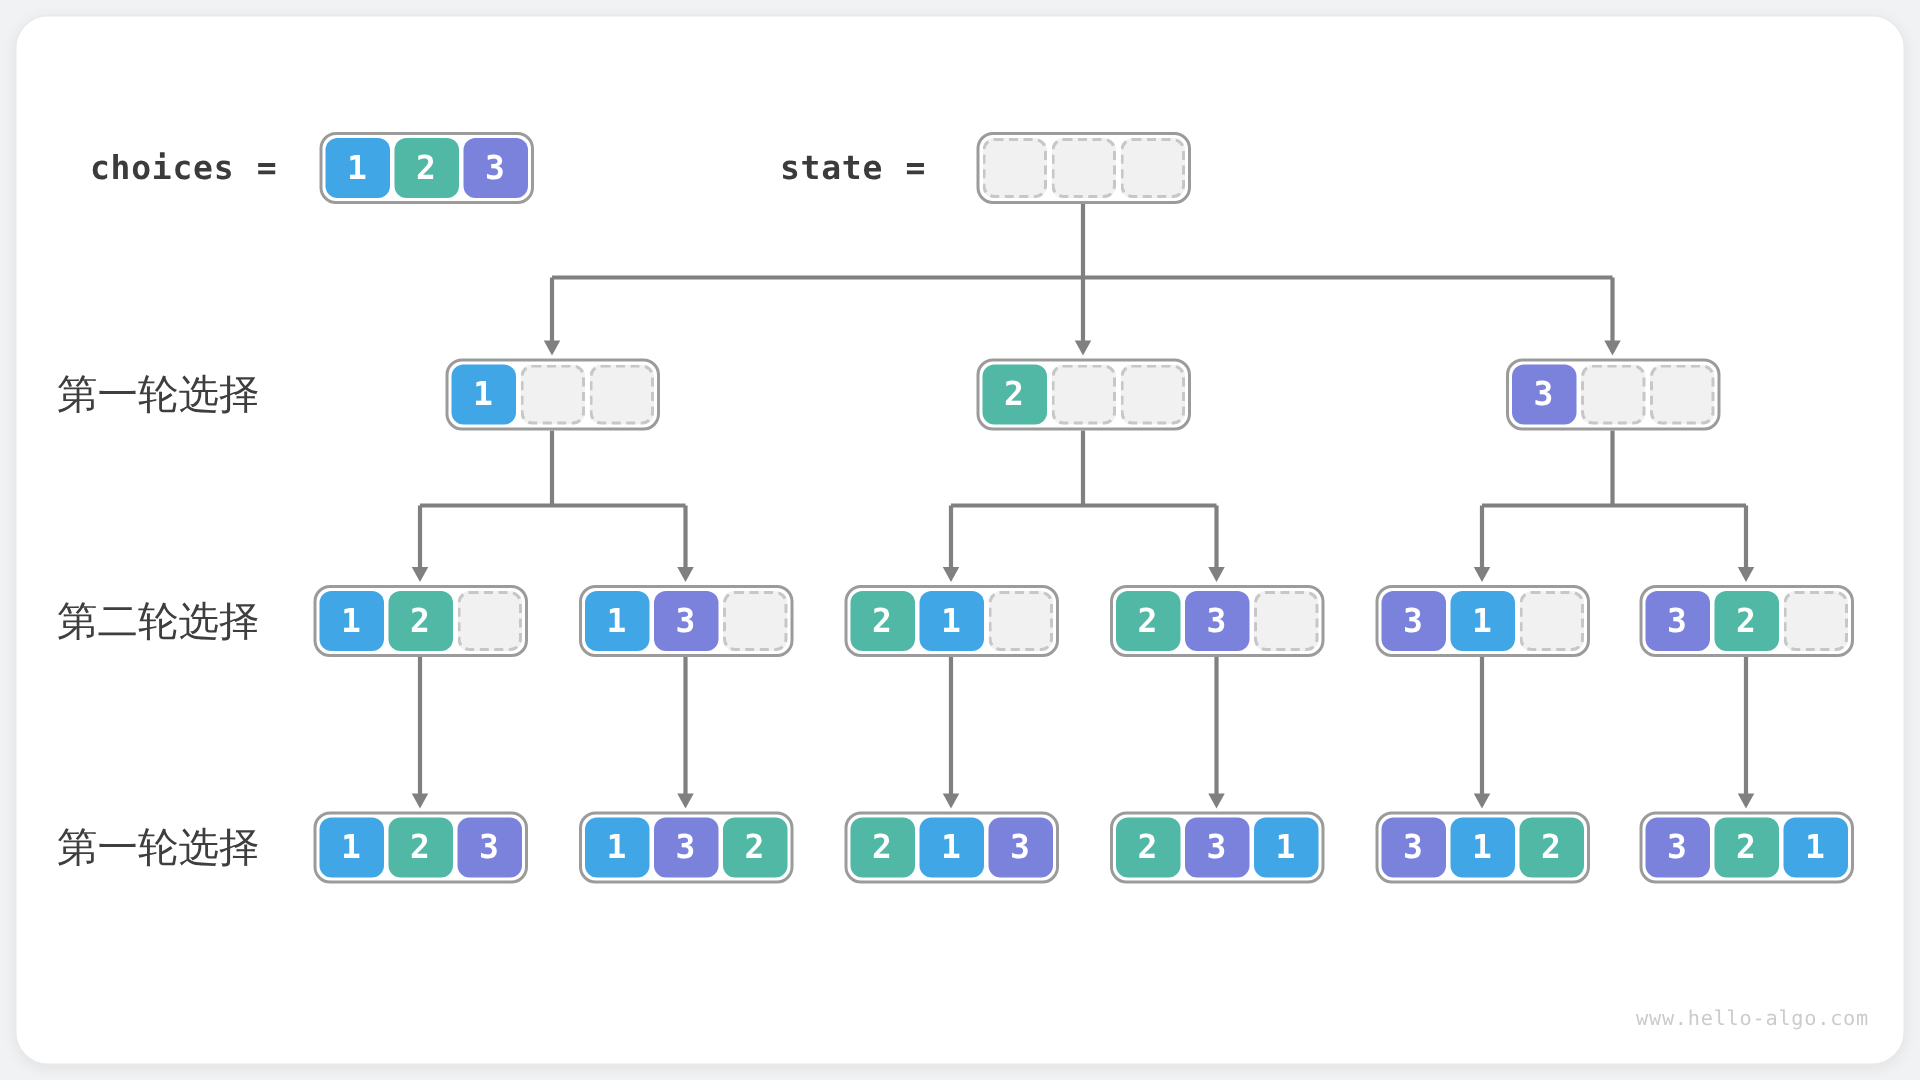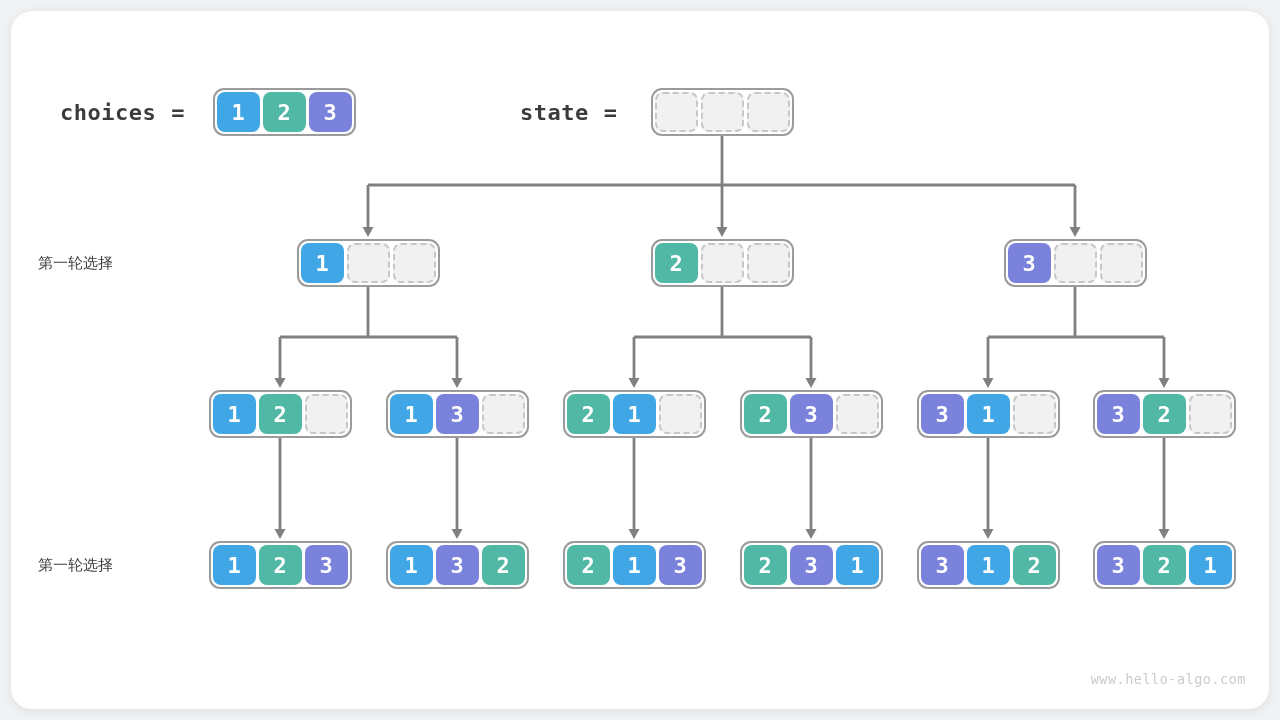--- a/index.html
+++ b/index.html
@@ -40,21 +40,21 @@
     font-size: 22px;
     color: #3b3b3b;
     letter-spacing: 0.5px;
   }
   .row-label {
     position: absolute;
     left: 38px;
     height: 48px;
     display: flex;
     align-items: center;
-    font-size: 15px;
+    font-size: 27px;
     font-weight: 500;
     color: #3e3e3e;
   }
   .abox {
     position: absolute;
     width: 143px;
     height: 48px;
     background: #ffffff;
     border: 2px solid #9b9b9b;
     border-radius: 11px;
@@ -131,20 +131,21 @@
   </div>
   <div id="state-box-slot">
       <div class="abox" style="left: 650.5px; top: 88px;">
         <div class="acell empty"></div>
         <div class="acell empty"></div>
         <div class="acell empty"></div>
       </div>
     </div>
 
   <div class="row-label" style="top:239px;">第一轮选择</div>
+  <div class="row-label" style="top:390px;">第二轮选择</div>
   <div class="row-label" style="top:541px;">第一轮选择</div>
 
   <div id="nodes-layer">
       <div class="abox" style="left: 296.5px; top: 239px;">
         <div class="acell" style="background: rgb(65, 166, 230);">1</div>
         <div class="acell empty"></div>
         <div class="acell empty"></div>
       </div>
       <div class="abox" style="left: 650.5px; top: 239px;">
         <div class="acell" style="background: rgb(80, 184, 165);">2</div>

